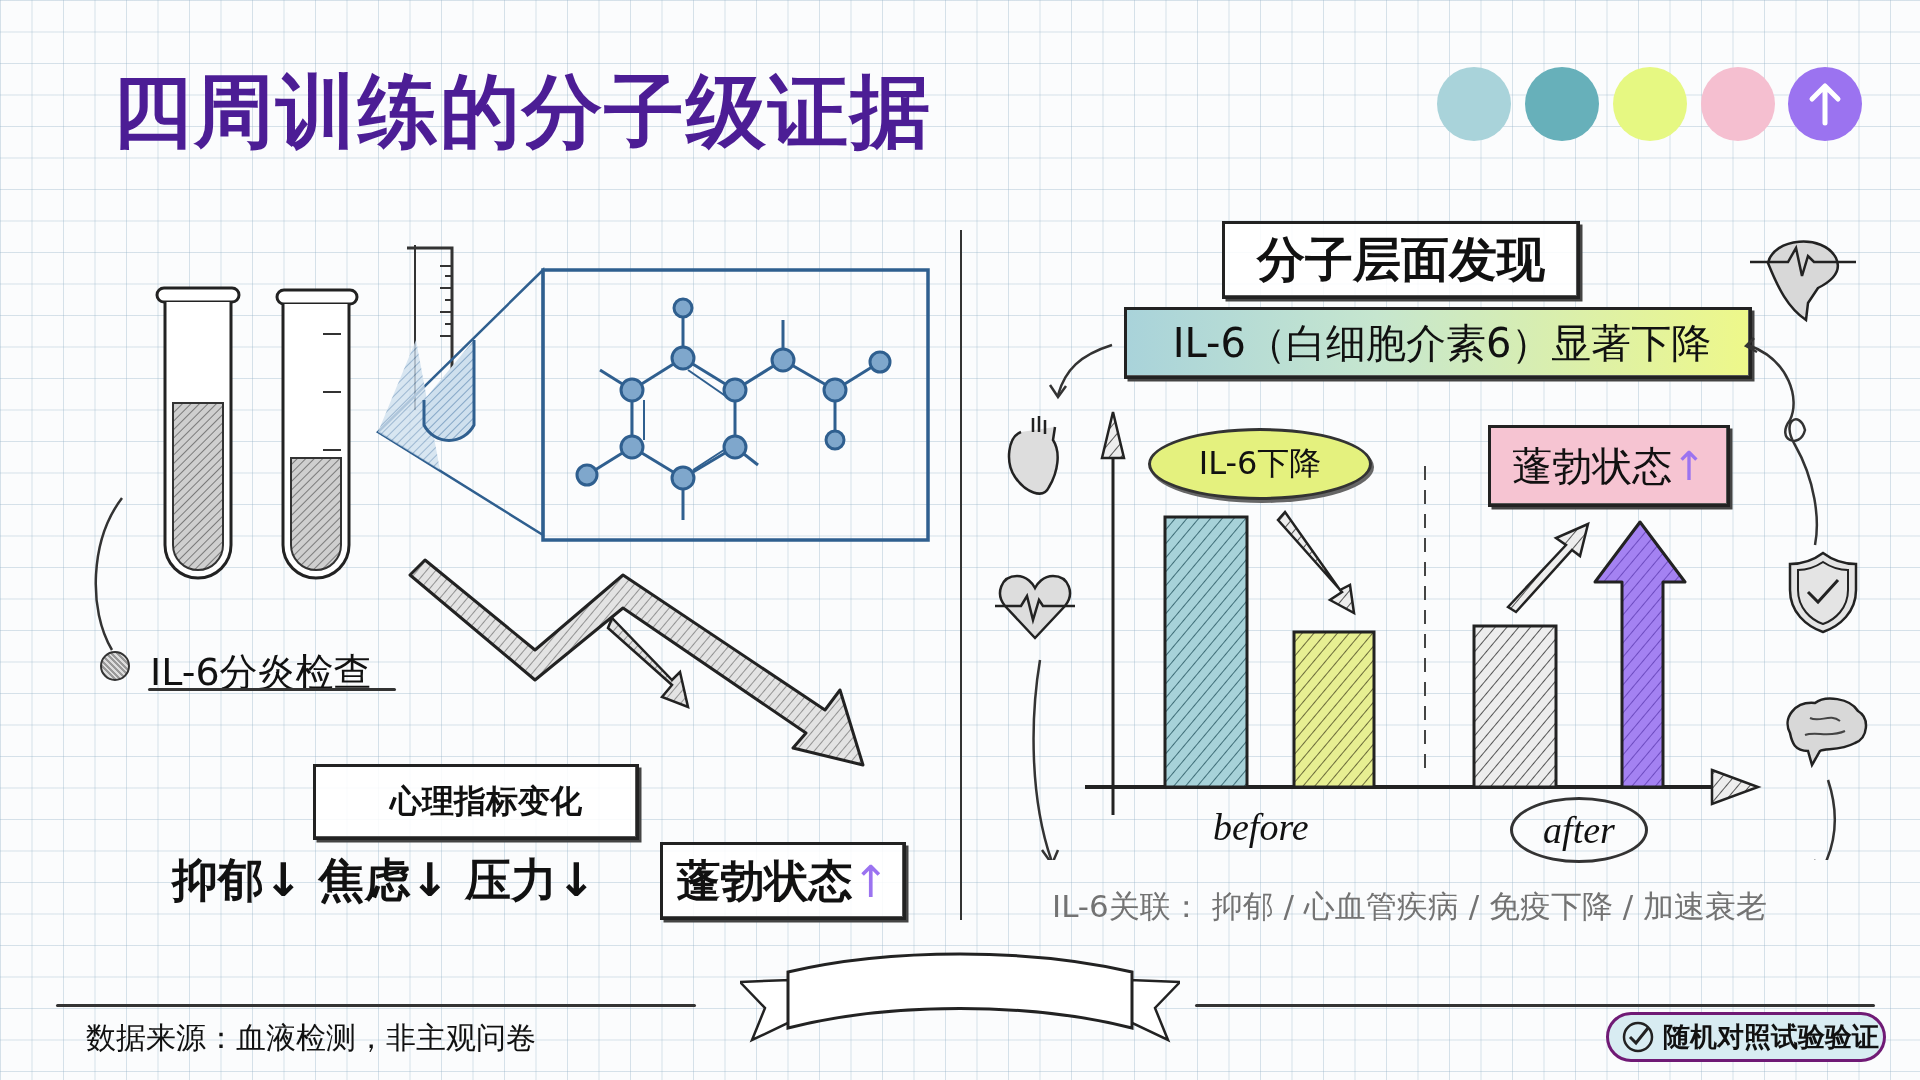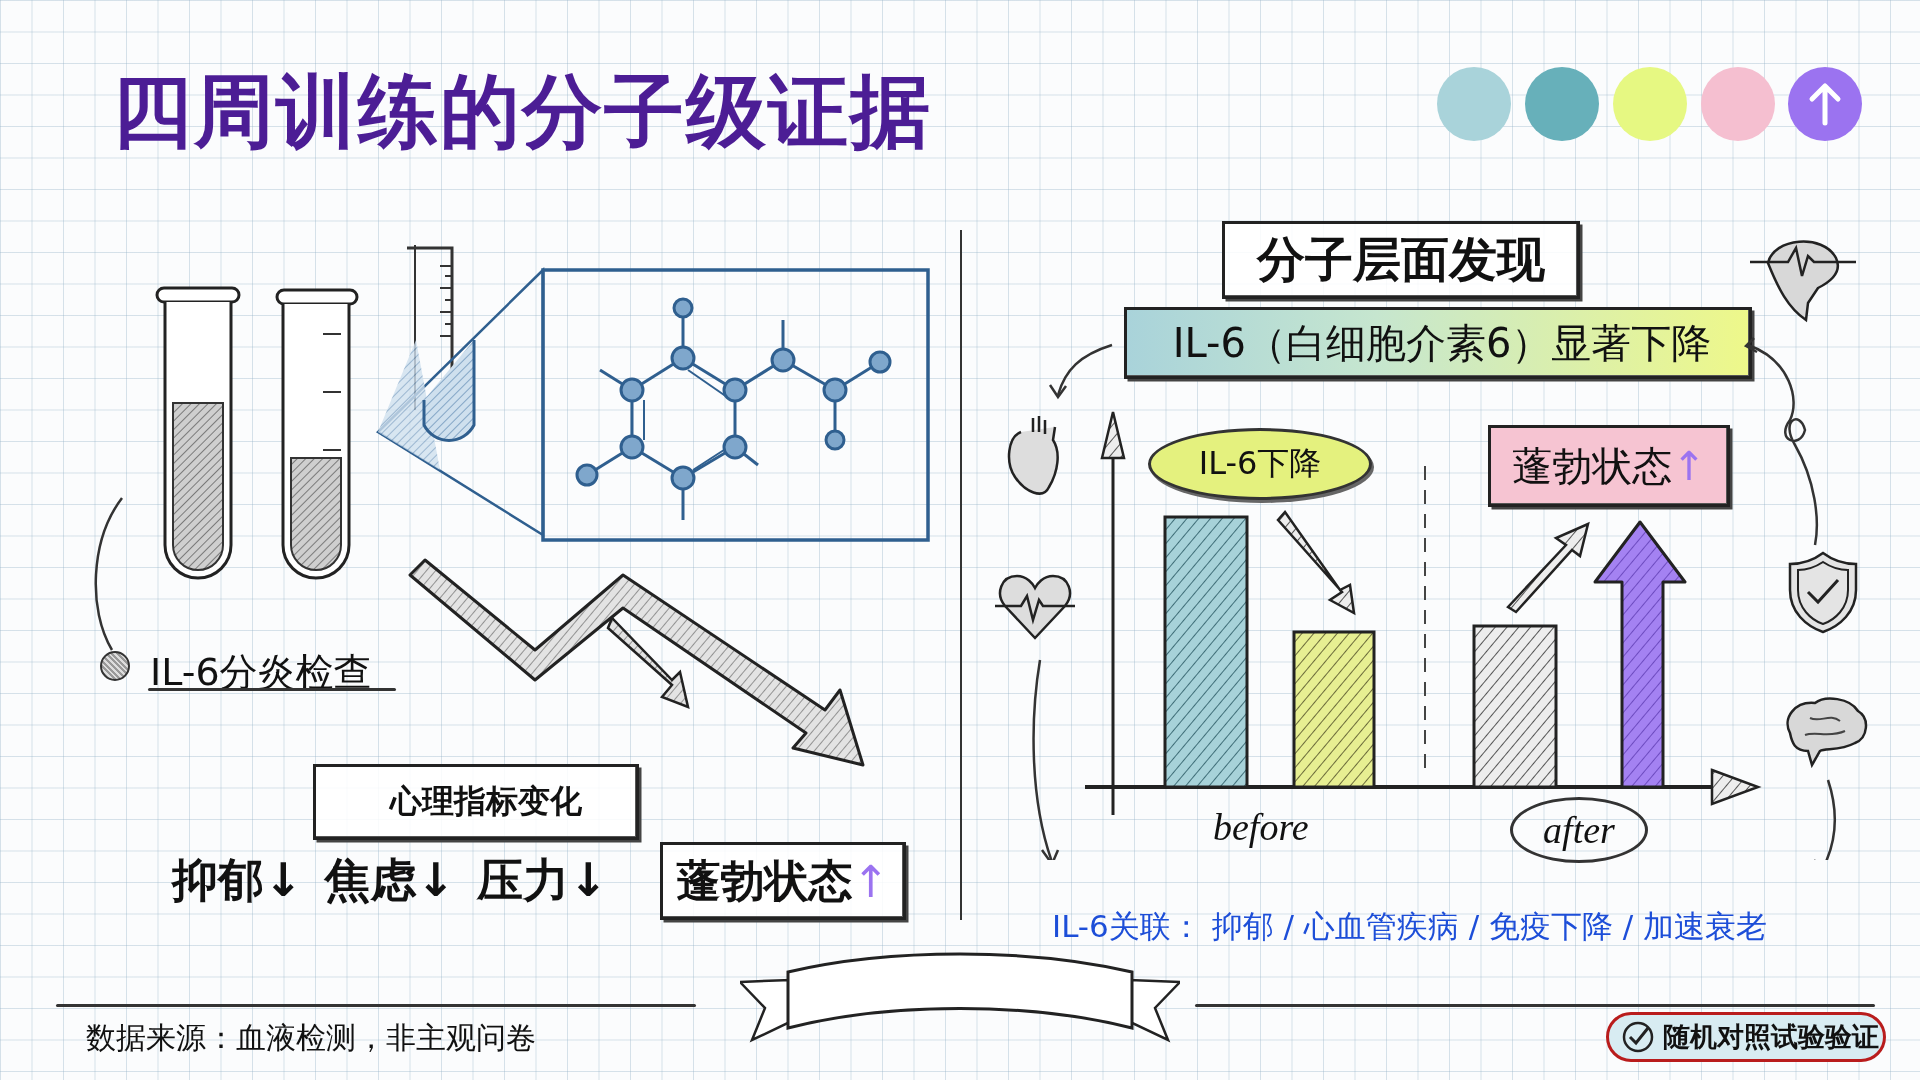--- a/index.html
+++ b/index.html
@@ -137,21 +137,21 @@
   </g>
 </svg>
 
 <div class="abs" style="left:100px;top:651px;width:26px;height:26px;border-radius:50%;border:2.5px solid #333;background:repeating-linear-gradient(45deg,#999 0 2px,#ddd 2px 4px);"></div>
 <div class="abs caption" style="left:150px;top:640px;font-size:38px;line-height:46px;color:#111;margin-top:9px;">IL-6分炎检查</div>
 <div class="abs" style="left:148px;top:688px;width:248px;height:3px;background:#333;border-radius:2px;"></div>
 
 <div class="abs sketch-box" style="left:313px;top:764px;width:300px;height:70px;font-size:32px;padding-left:20px;">
   <span>心理指标变化</span>
 </div>
-<div class="abs caption" style="left:172px;top:852px;font-size:46px;font-weight:bold;line-height:56px;display:flex;gap:22px;text-align:center;">
+<div class="abs caption" style="left:172px;top:852px;font-size:46px;font-weight:bold;line-height:56px;display:flex;gap:16px;text-align:center;">
   <span>抑郁↓</span>
   <span>焦虑↓</span>
   <span>压力↓</span>
 </div>
 <div class="abs sketch-box" style="left:660px;top:842px;width:240px;height:72px;font-size:44px;">
   <span>蓬勃状态</span>
     <span style="color:#9b73f0;font-weight:normal;">↑</span>
 </div>
 
 <div class="abs divider-v"></div>
@@ -236,29 +236,29 @@
 <div class="abs sketch-box" style="left:1488px;top:425px;width:236px;height:76px;background:#f6c4d2;font-size:40px;font-weight:normal;">
   <span>蓬勃状态</span>
     <span style="color:#9b73f0;">↑</span>
 </div>
 
 <div class="abs caption hand" style="left:1213px;top:805px;font-size:38px;">before</div>
 <div class="abs caption hand" style="left:1510px;top:797px;width:132px;height:60px;border:3px solid #333;border-radius:50%;display:flex;align-items:center;justify-content:center;font-size:38px;">
   <span>after</span>
 </div>
 
-<div class="abs caption" style="left:1052px;top:906px;font-size:31px;color:#1d4ed8;">IL-6关联： 抑郁 / 心血管疾病 / 免疫下降 / 加速衰老</div>
+<div class="abs caption" style="left:1052px;top:886px;font-size:31px;color:#737373;">IL-6关联： 抑郁 / 心血管疾病 / 免疫下降 / 加速衰老</div>
 
 <div class="abs" style="left:56px;top:1004px;width:640px;height:3px;background:#333;border-radius:2px;"></div>
 <div class="abs" style="left:1195px;top:1004px;width:680px;height:3px;background:#333;border-radius:2px;"></div>
 <svg class="abs" style="left:740px;top:950px;" width="440" height="100" viewBox="0 0 440 100">
   <path d="M0 32 L50 30 L50 72 L12 90 L25 58 Z" fill="#fff" stroke="#222" stroke-width="2.5"></path>
   <path d="M440 32 L390 30 L390 72 L428 90 L415 58 Z" fill="#fff" stroke="#222" stroke-width="2.5"></path>
   <path d="M48 22 C 150 -2, 290 -2, 392 22 L 392 78 C 290 52, 150 52, 48 78 Z" fill="#fff" stroke="#222" stroke-width="3"></path>
 </svg>
 <div class="abs caption" style="left:86px;top:1018px;font-size:30px;">数据来源：血液检测，非主观问卷</div>
-<div class="abs" style="left:1606px;top:1012px;width:280px;height:50px;border:3px solid #b91c1c;border-radius:25px;background:#d8ecf2;display:flex;align-items:center;gap:8px;padding-left:12px;box-sizing:border-box;font-size:27px;font-weight:bold;white-space:nowrap;">
+<div class="abs" style="left:1606px;top:1012px;width:280px;height:50px;border:3px solid #701a75;border-radius:25px;background:#d8ecf2;display:flex;align-items:center;gap:8px;padding-left:12px;box-sizing:border-box;font-size:27px;font-weight:bold;white-space:nowrap;">
   <svg width="34" height="34" viewBox="0 0 34 34">
       <circle cx="17" cy="17" r="14" fill="none" stroke="#222" stroke-width="2.5"></circle>
       <path d="M9 17 L15 23 L27 8" fill="none" stroke="#222" stroke-width="3"></path>
     </svg>
   <span>随机对照试验验证</span>
 </div>
 
 </body></html>

